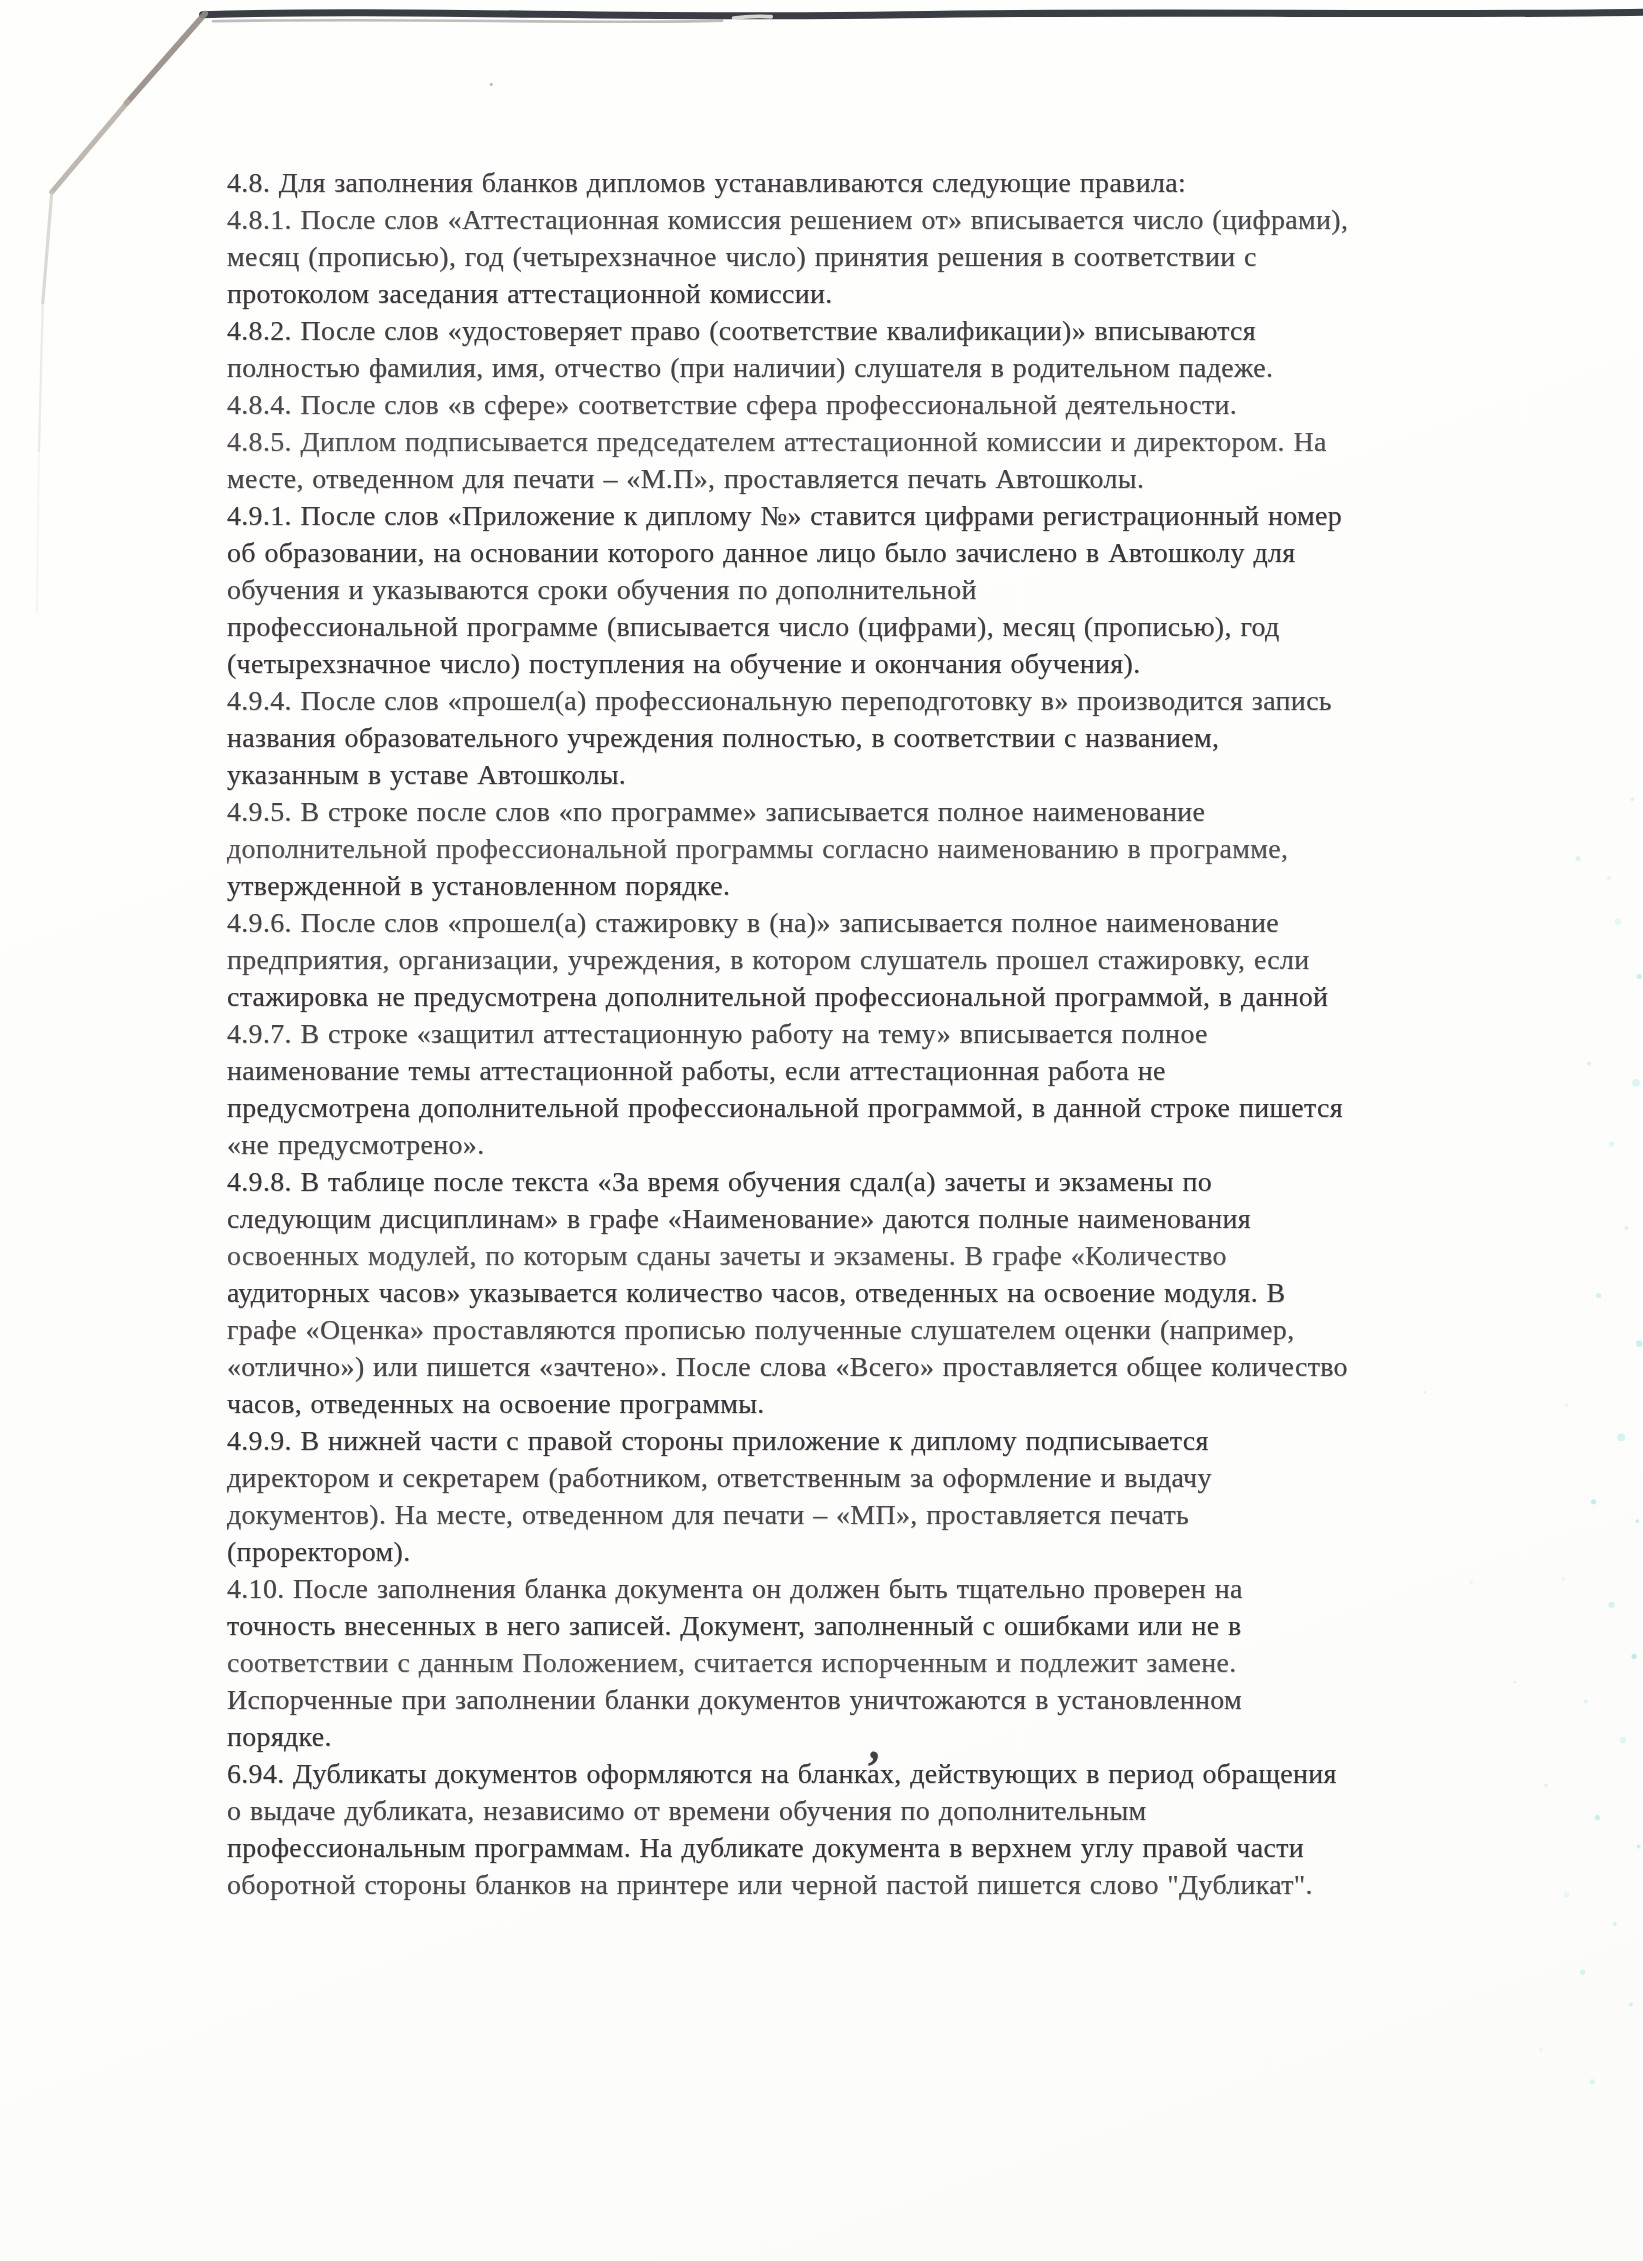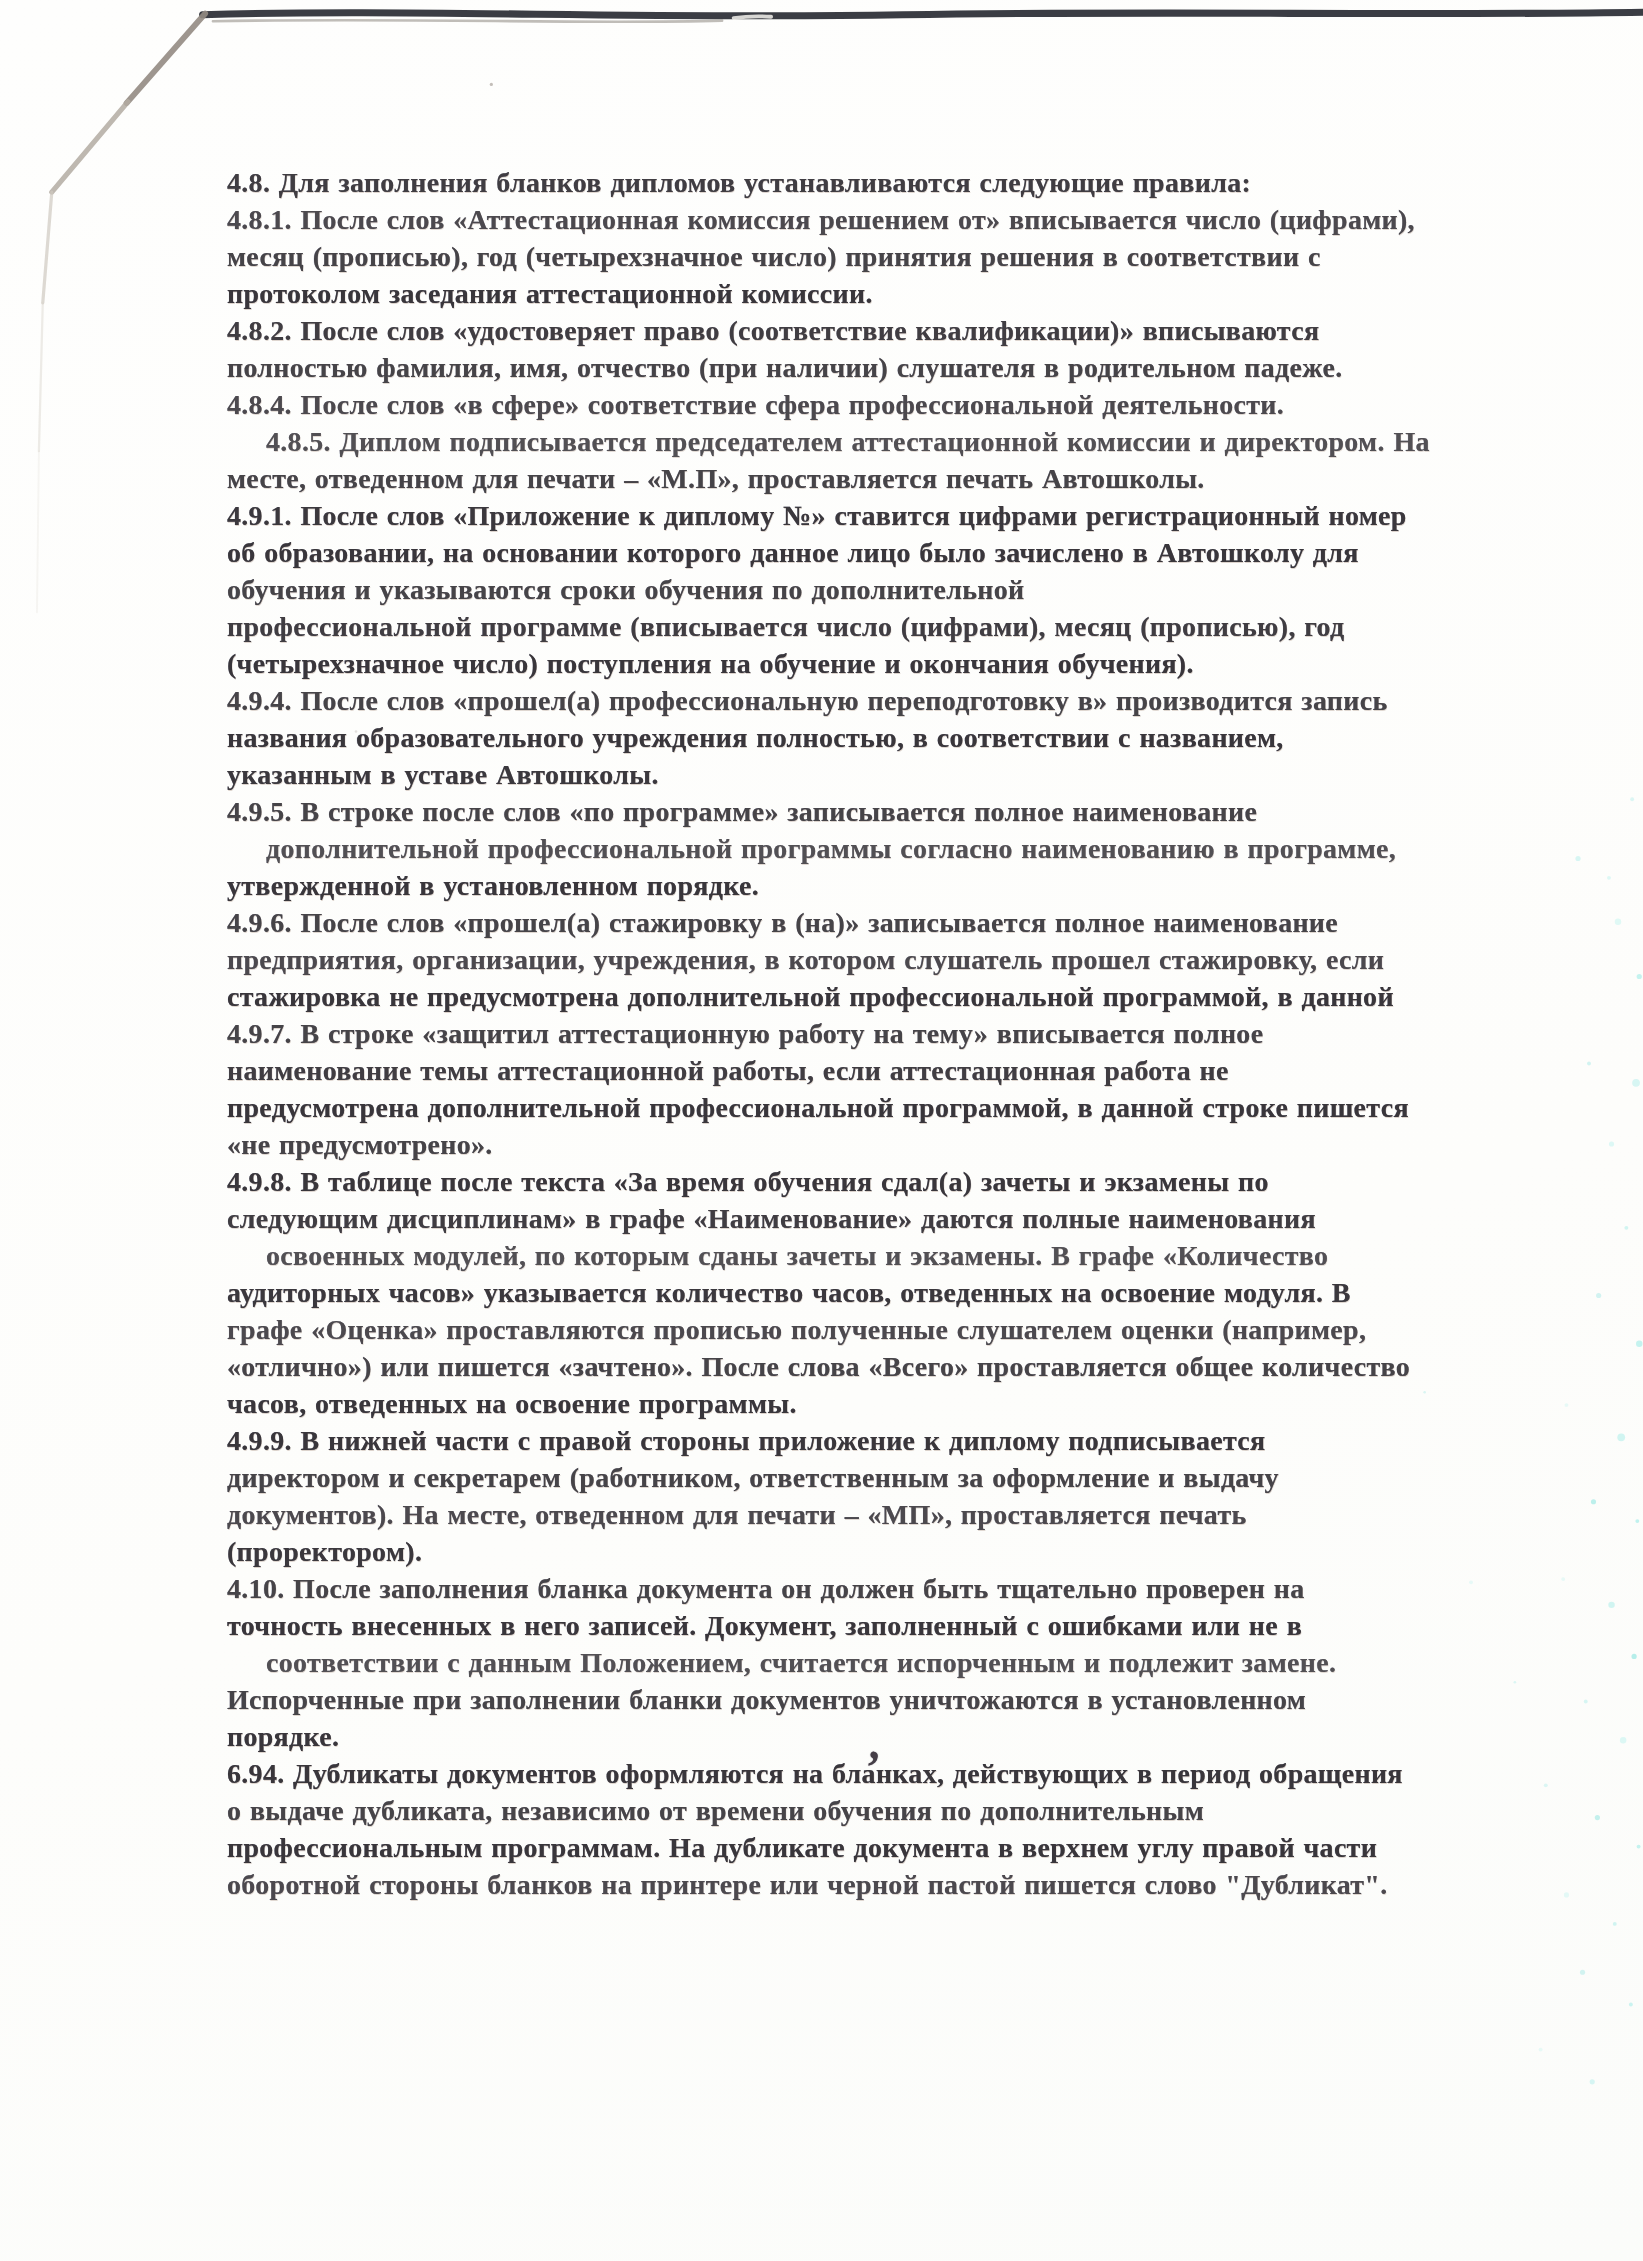--- a/index.html
+++ b/index.html
@@ -28,27 +28,27 @@
     line-height: 37px;
     letter-spacing: 0.3px;
     word-spacing: 1.3px;
     color: #39363b;
     white-space: nowrap;
     text-shadow: 0.5px 0.5px 0.4px rgba(145,115,95,0.30),
                  -0.3px -0.3px 0.3px rgba(85,105,160,0.22),
                  0 0 0.6px rgba(60,55,70,0.45);
     filter: blur(0.2px);
   }
-  .line { height: 37px; font-weight: bold; }
+  .line { height: 37px; }
   
   .line:nth-child(4n+1) { opacity: 0.96; }
   .line:nth-child(5n+2) { opacity: 0.90; }
   .line:nth-child(7n+3) { opacity: 0.99; }
   .line:nth-child(3n)   { opacity: 0.93; }
-  .line:nth-child(11n+8){ opacity: 0.87; margin-left: 39px; }
+  .line:nth-child(11n+8){ opacity: 0.87; }
   .ink-mark {
     position: absolute;
     left: 870px;
     top: 1718px;
     font-family: "Liberation Serif", "DejaVu Serif", serif;
     font-weight: bold;
     font-size: 43px;
     color: #453e47;
     transform: rotate(5deg) scaleY(1.12);
     text-shadow: 0 0 1px rgba(70,60,75,0.7);

